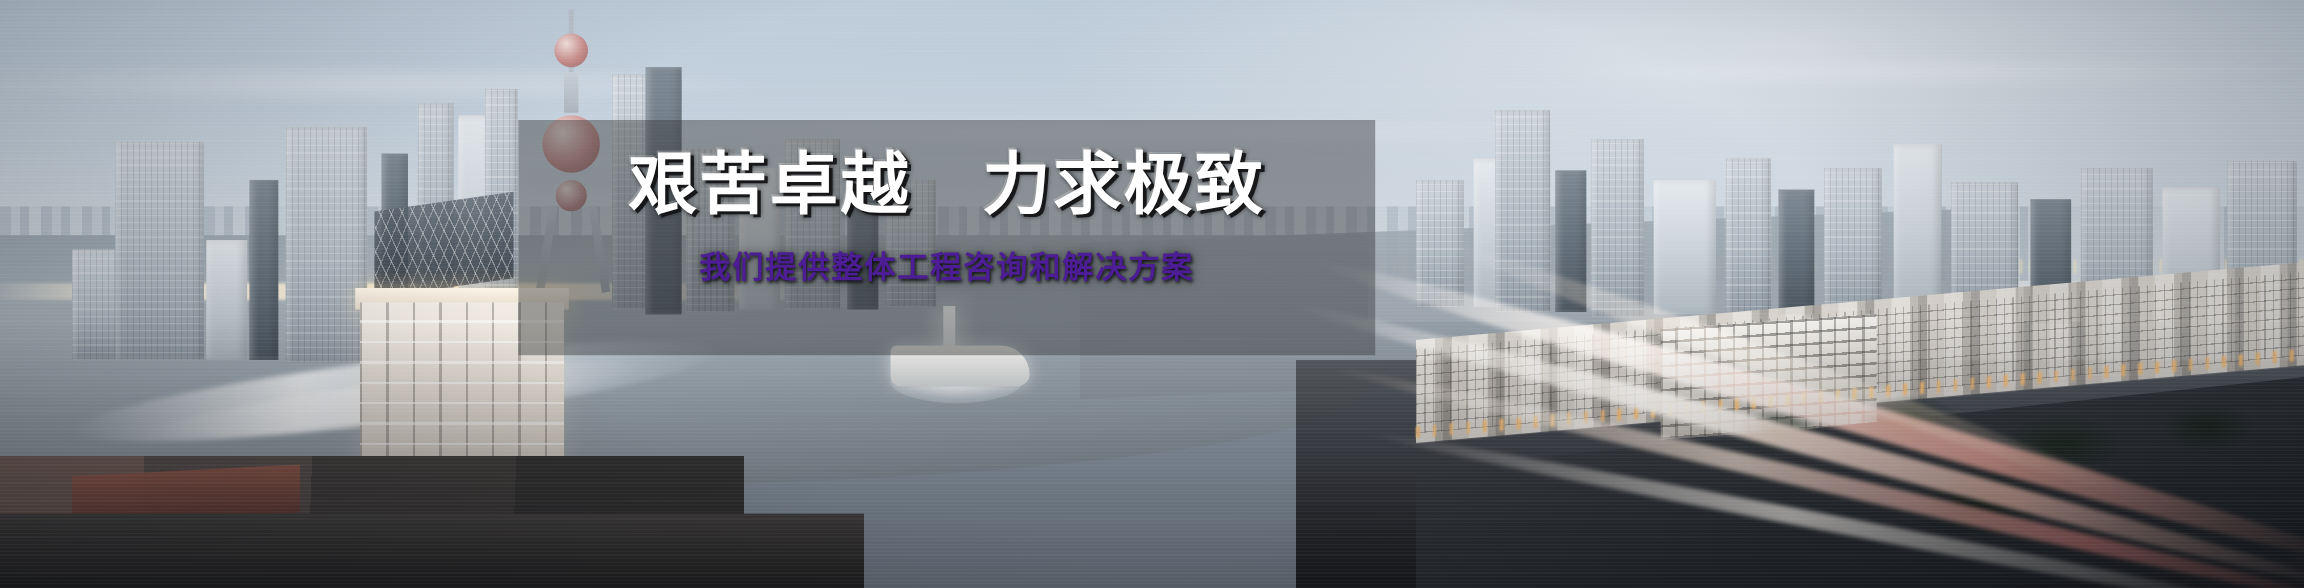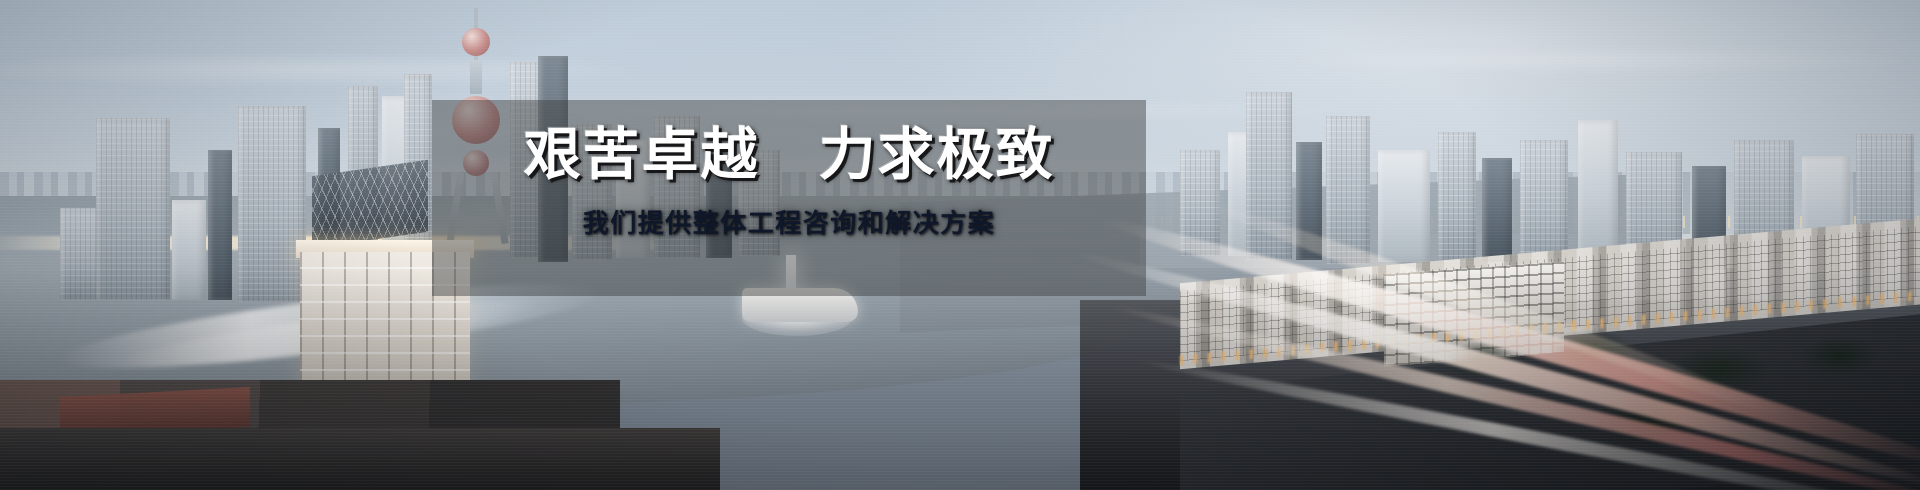--- a/index.html
+++ b/index.html
@@ -263,21 +263,21 @@
     text-shadow:
        3px 3px 0 rgba(20,20,22,.92),
        2px 2px 4px rgba(0,0,0,.8),
       -1px -1px 0 rgba(255,255,255,.25);
   }
   .subtitle-cn{
     margin:0;margin-top:18px;
     font-family:"DejaVu Sans","Liberation Sans",sans-serif;
     font-size:26px;
     font-weight:700;
-    color:#0f172a;
+    color:#4c1d95;
     letter-spacing:1.5px;
     text-shadow:1px 1px 3px rgba(0,0,0,.85), 0 0 10px rgba(0,0,0,.5);
   }
   .subtitle-en{
     margin:0;margin-top:12px;
     font-family:"Liberation Sans","DejaVu Sans",sans-serif;
     font-size:14.5px;
     font-weight:400;
     color:#f2f4f6;
     letter-spacing:1.15px;

